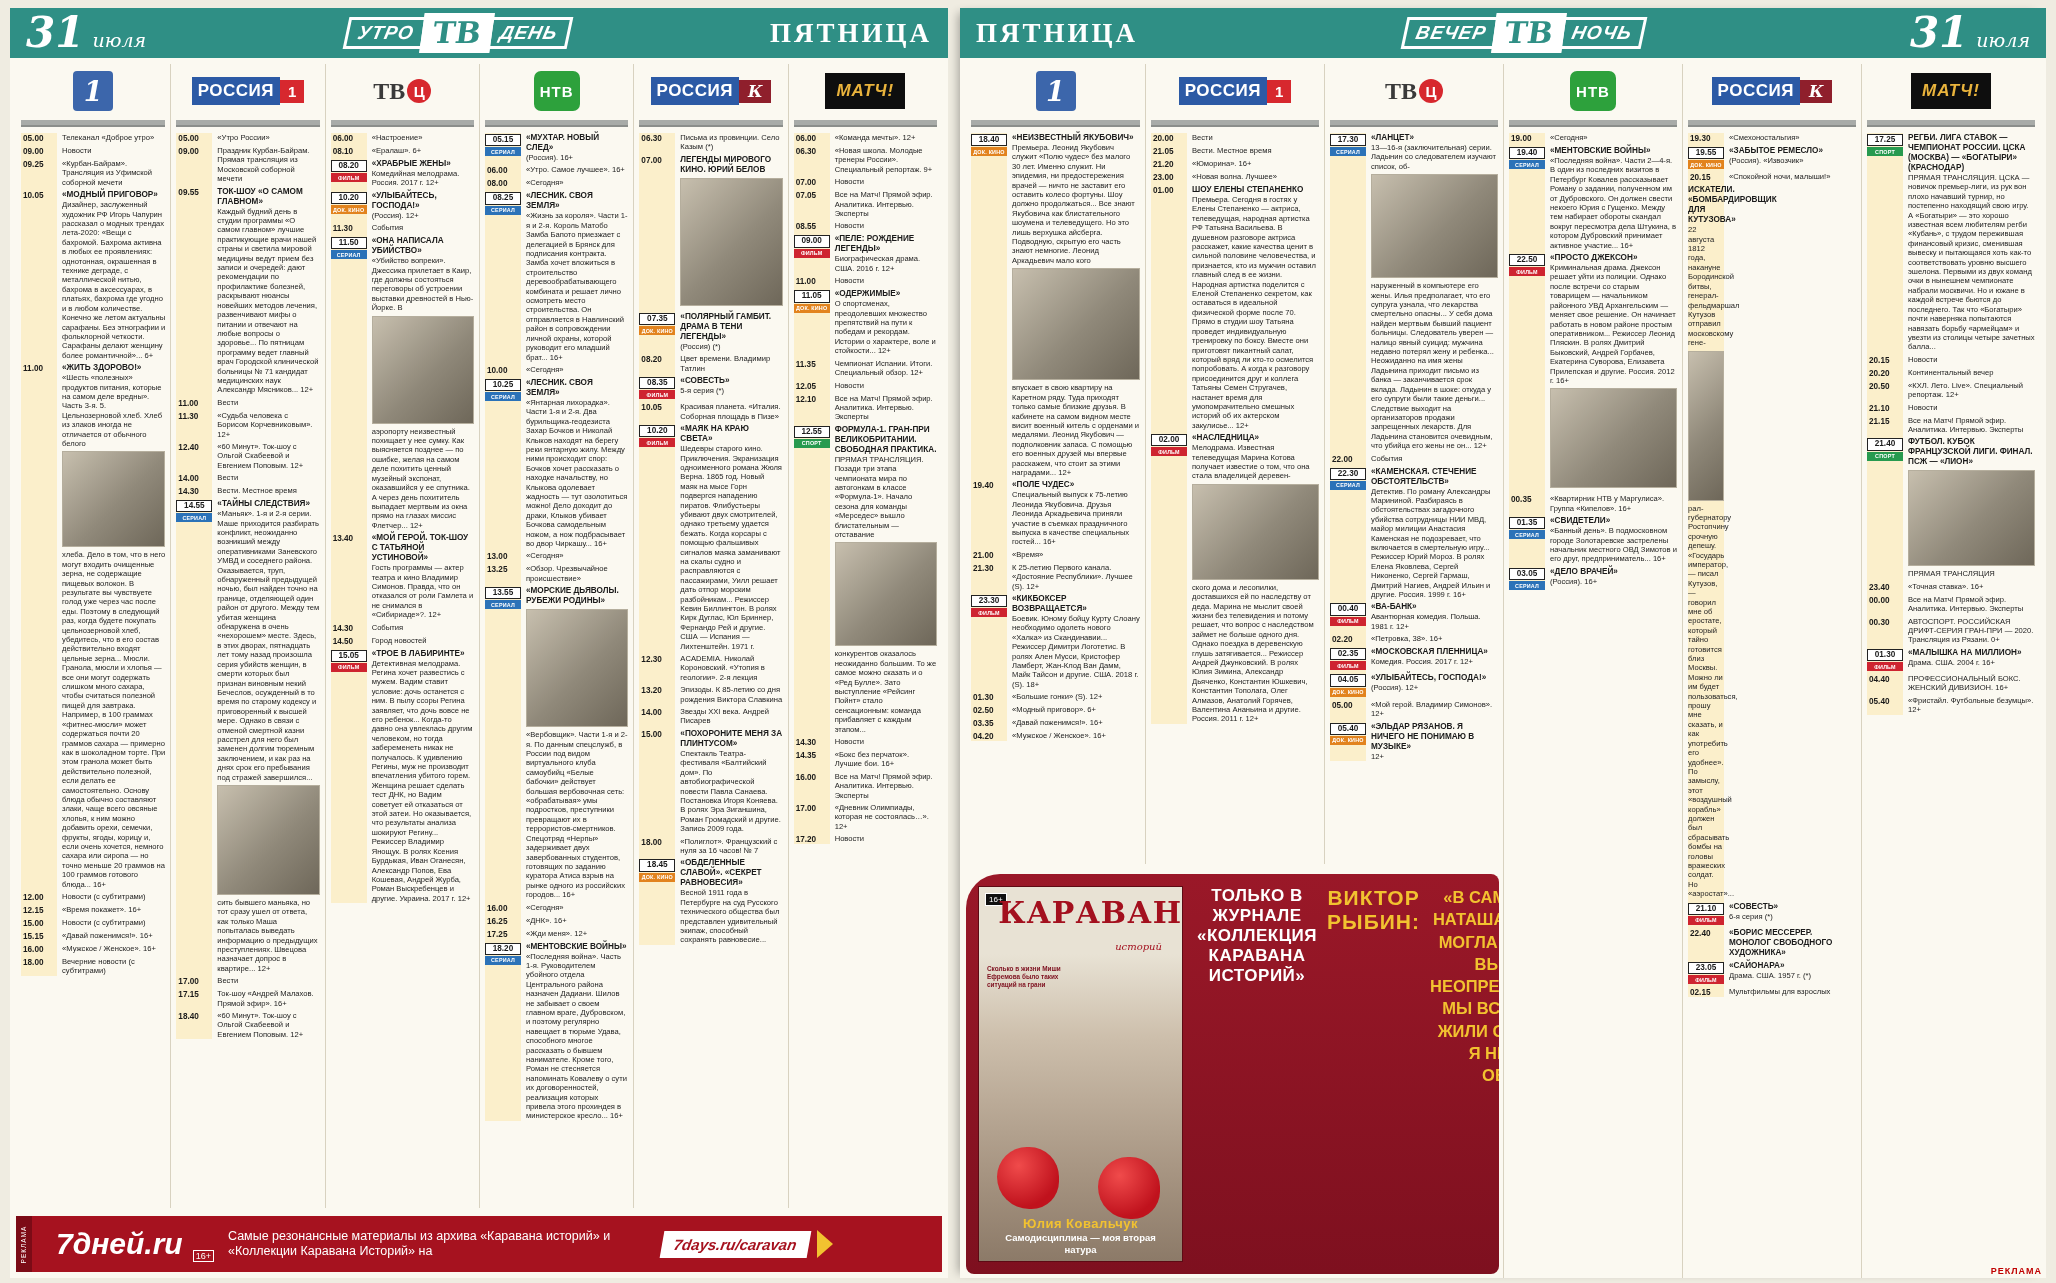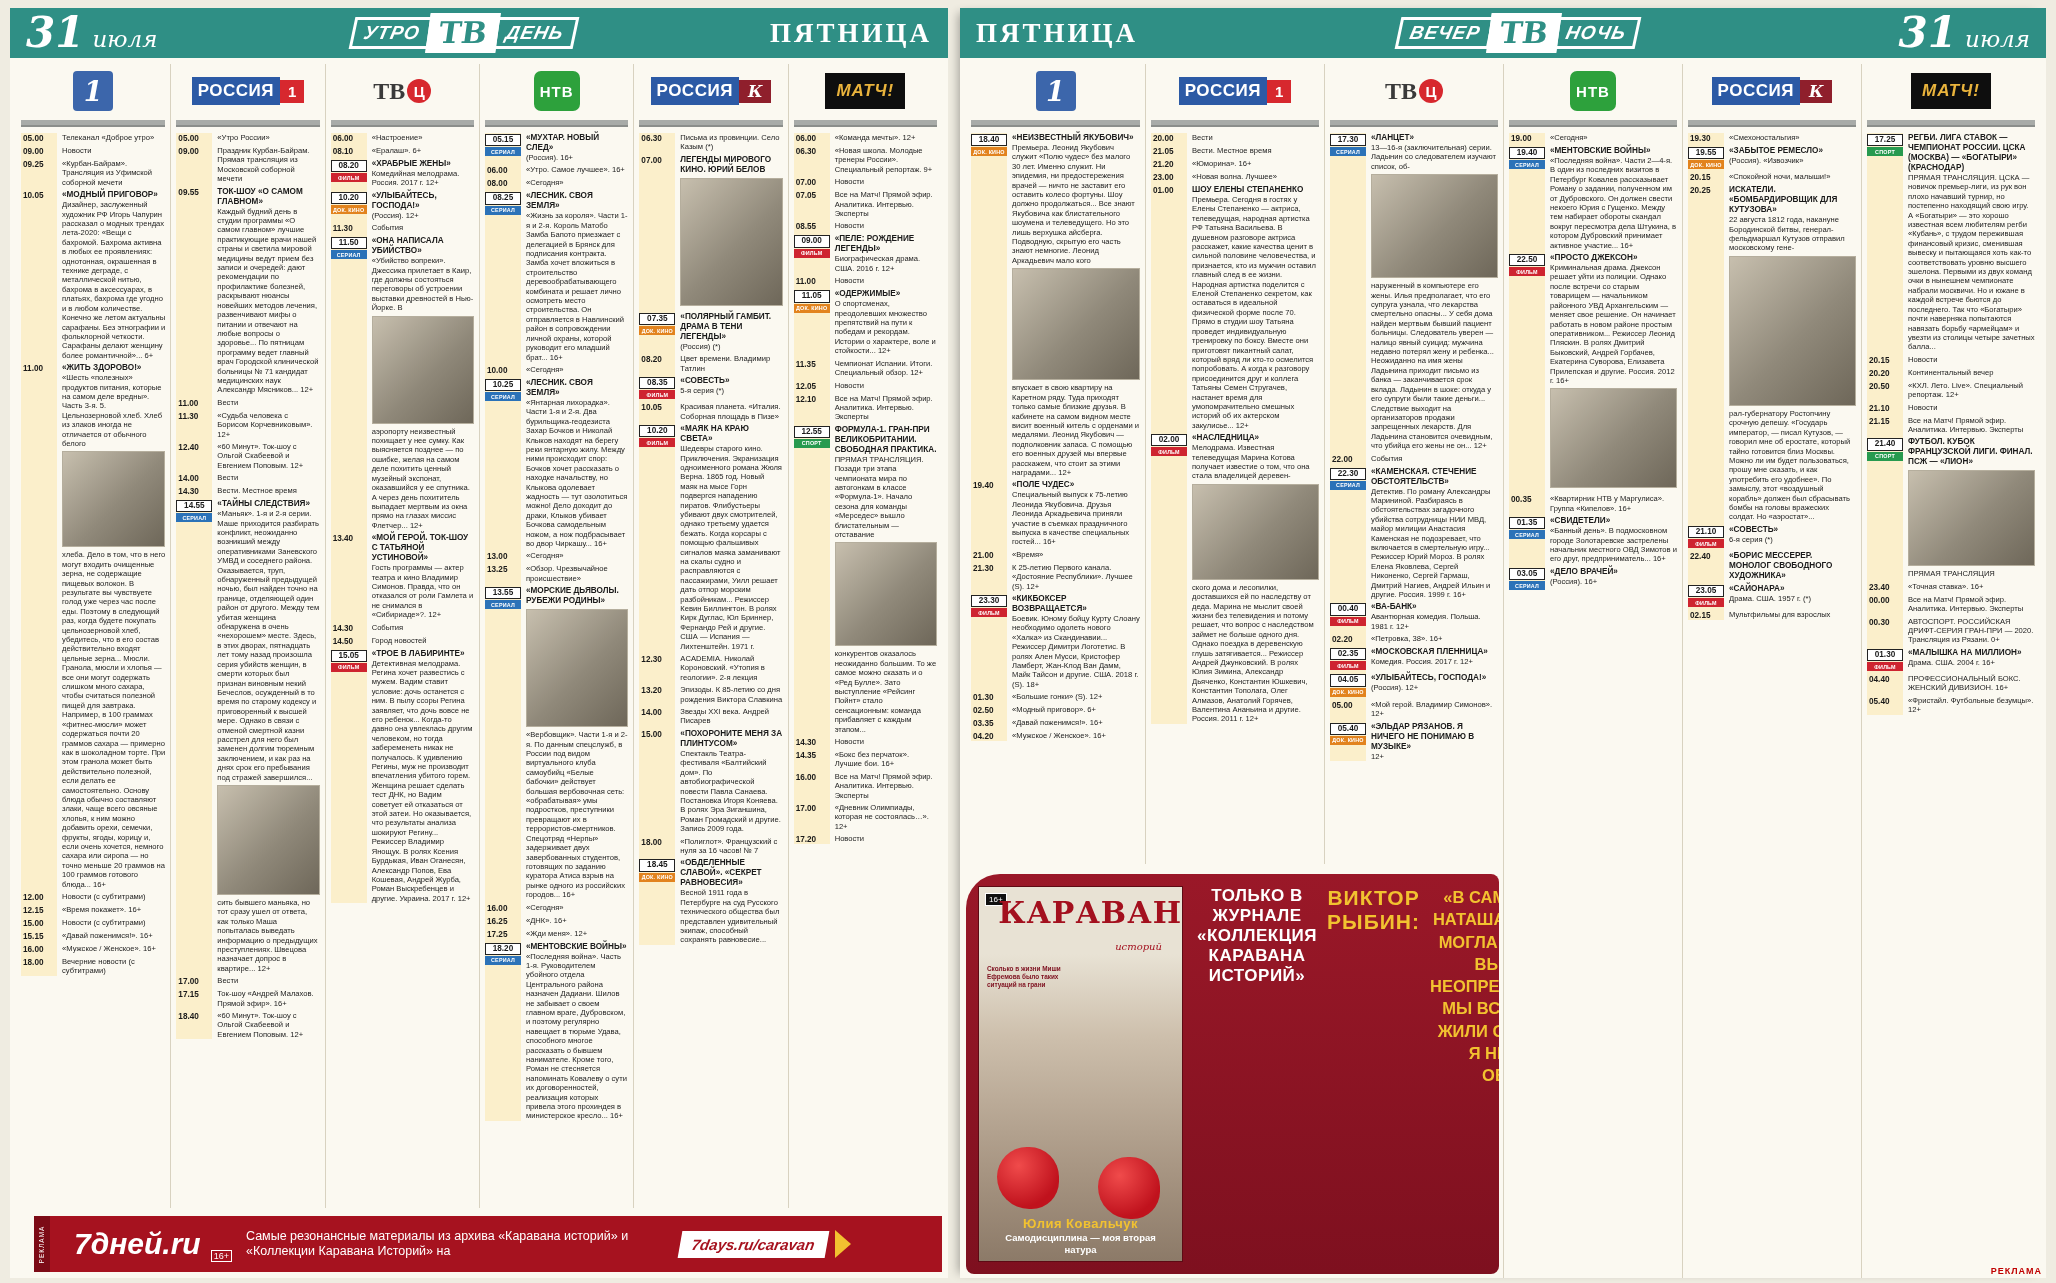--- a/index.html
+++ b/index.html
@@ -10,21 +10,21 @@
   *{margin:0;padding:0;box-sizing:border-box}
   body{width:2056px;height:1283px;background:#EFECE1;font-family:"Liberation Sans",sans-serif;color:var(--ink);overflow:hidden}
   .spread{display:flex;gap:12px;padding:8px 10px 0 10px;height:1283px}
   .page{background:#FBF9F1;display:flex;flex-direction:column;height:1270px;position:relative}
   .page.left{width:938px}
   .page.right{width:1086px;box-shadow:-7px 0 9px -5px rgba(0,0,0,.3)}
   
   .hdr{height:50px;background:var(--teal);display:flex;align-items:center;justify-content:space-between;padding:0 16px;color:#fff;flex:0 0 auto}
   .hdr-date{display:flex;align-items:baseline;gap:8px;font-family:"DejaVu Serif",serif;font-style:italic}
   .hdr-date .num{font-size:42px;font-weight:700;line-height:1}
-  .hdr-date .mon{font-size:23px}
+  .hdr-date .mon{font-size:19px}
   .hdr-day{font-family:"Liberation Serif",serif;font-weight:700;font-size:27px;letter-spacing:3px}
   .hdr-logo{display:flex;align-items:center}
   .hl-box{transform:skewX(-12deg);border:3px solid #fff;background:var(--teal);color:#fff;font-weight:700;font-style:italic;font-size:19px;padding:2px 9px;letter-spacing:1px}
   .hl-tv{transform:skewX(-8deg);background:#fff;color:var(--teal);font-family:"DejaVu Serif",serif;font-weight:700;font-size:30px;line-height:1;padding:2px 8px;margin:0 -4px;z-index:2;border:3px solid #fff}
   
   .cols{flex:1 1 auto;display:grid;grid-template-columns:repeat(6,1fr);overflow:hidden;padding:6px 6px 0 6px}
   .page.right .cols{grid-template-rows:800px 1fr}
   .col{border-left:1px solid var(--rule);padding:0 5px;overflow:hidden;min-width:0}
   .col:first-child,.page.right .col.c4{border-left:1px solid var(--rule)}
   .col.first{border-left:none}
@@ -36,21 +36,21 @@
   .tcell{padding-top:1px}
   .tplain{font-weight:700;font-size:8.2px;text-align:left;padding-left:2px}
   .tbox{background:#fff;border:1px solid #222;font-weight:700;font-size:8.2px;text-align:center;line-height:1.25}
   .tbadge{display:block;color:#fff;font-weight:700;font-size:5.4px;text-align:center;padding:1.5px 0;margin-top:1px;letter-spacing:.2px}
   .b-serial{background:var(--serial)} .b-film{background:var(--film)} .b-dok{background:var(--dok)} .b-sport{background:var(--sport)}
   .pcell{min-width:0}
   .ptitle{font-weight:700;font-size:8.2px;line-height:1.22}
   .ptext{font-size:7.6px;line-height:1.24;color:#222;text-align:left}
   .photo{margin:3px 0;background:linear-gradient(135deg,#C7BFAE,#90897A 55%,#6E6759);border:1px solid #B5AE9D}
   
-  .lbanner{flex:0 0 56px;margin:8px 6px 6px 24px;background:var(--banner);display:flex;align-items:center;color:#fff;position:relative;padding-left:26px}
+  .lbanner{flex:0 0 56px;margin:8px 6px 6px 6px;background:var(--banner);display:flex;align-items:center;color:#fff;position:relative;padding-left:26px}
   .rk-tab{position:absolute;left:0;top:0;bottom:0;width:16px;background:#7C0B16;display:flex;align-items:center;justify-content:center}
   .rk-tab span{transform:rotate(-90deg);font-size:6.5px;letter-spacing:1px;white-space:nowrap}
   .lb-brand{font-style:italic;font-weight:700;font-size:30px;margin:0 10px 0 14px;font-family:"Liberation Sans",sans-serif}
   .lb-age{font-size:9px;border:1px solid #fff;padding:0 2px;align-self:flex-end;margin:0 14px 10px 0}
   .lb-text{font-size:12.5px;max-width:420px;line-height:1.2}
   .lb-link{background:#fff;color:var(--banner);font-weight:700;font-size:15px;font-style:italic;padding:5px 12px;margin-left:14px;transform:skewX(-10deg)}
   .lb-arrow{width:0;height:0;border-top:14px solid transparent;border-bottom:14px solid transparent;border-left:16px solid #F2C230;margin-left:8px}
   
   .ad{grid-column:1 / 4;grid-row:2;margin:10px 4px 4px 0;background:linear-gradient(180deg,#9A1828,#7E101F);border-radius:34px 8px 8px 8px;display:flex;padding:12px;gap:14px;overflow:hidden}
   .cover{flex:0 0 205px;background:linear-gradient(180deg,#E8E2D4 0 18%,#CDBFAC 40%,#A89683 75%,#8C7A68);position:relative;border:1px solid #5e0a14}
@@ -1198,23 +1198,20 @@
             </div>
             <div class="prog">
               <div class="tcell">
                 <div class="tplain">20.15</div>
               </div>
               <div class="pcell">
                 <div class="ptext">«Спокойной ночи, малыши!»</div>
               </div>
             </div>
             <div class="prog">
-              <div class="tcell">
-                <div class="tplain">20.25</div>
-              </div>
               <div class="pcell">
                 <div class="ptitle">ИСКАТЕЛИ. «БОМБАРДИРОВЩИК ДЛЯ КУТУЗОВА»</div>
                 <div class="ptext">22 августа 1812 года, накануне Бородинской битвы, генерал-фельдмаршал Кутузов отправил московскому гене-</div>
                 <div class="photo" style="height: 150px;"></div>
                 <div class="ptext">рал-губернатору Ростопчину срочную депешу. «Государь император, — писал Кутузов, — говорил мне об еростате, который тайно готовится близ Москвы. Можно ли им будет пользоваться, прошу мне сказать, и как употребить его удобнее». По замыслу, этот «воздушный корабль» должен был сбрасывать бомбы на головы вражеских солдат. Но «аэростат»...</div>
               </div>
             </div>
             <div class="prog">
               <div class="tcell">
                 <div class="tbox">21.10</div>

